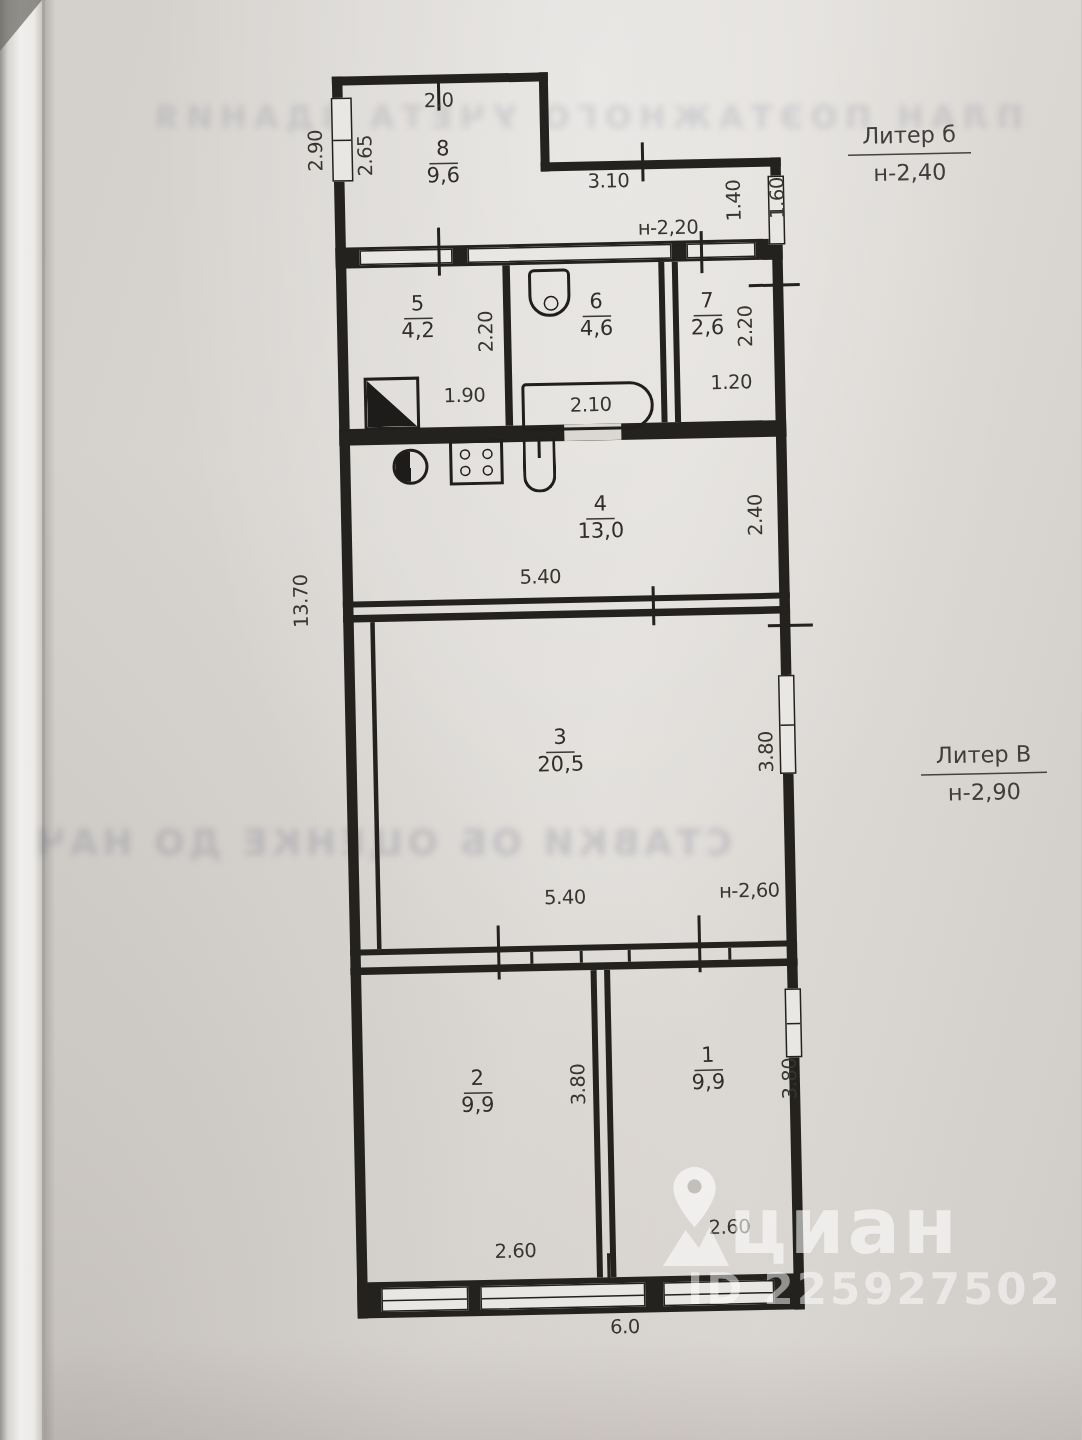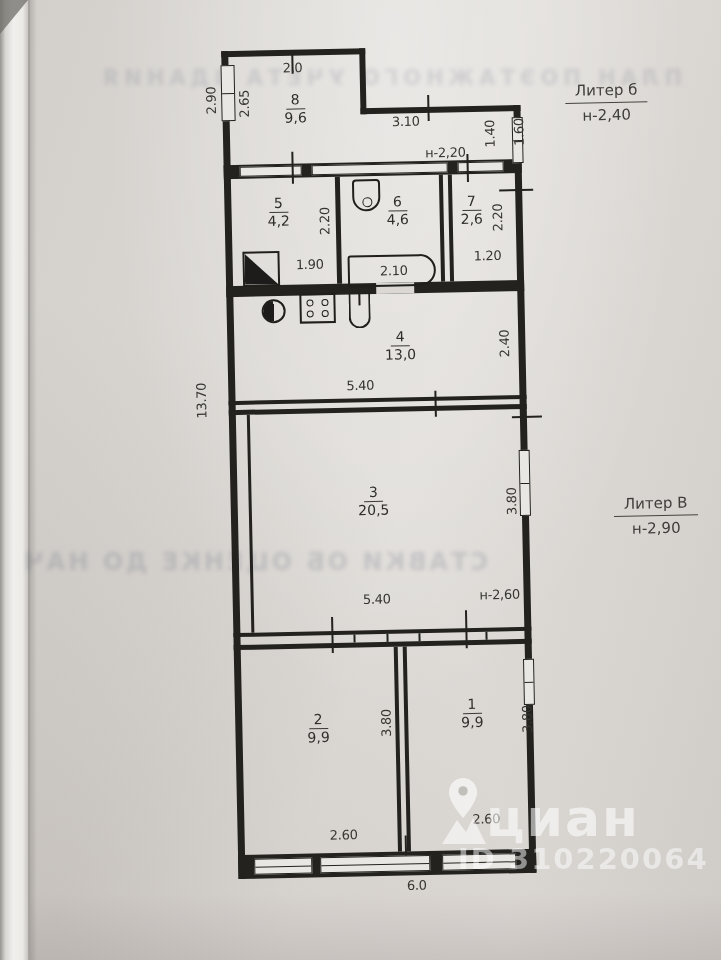--- a/index.html
+++ b/index.html
@@ -224,15 +224,15 @@
 
   <div class="wm">
     <svg style="position:absolute;left:448px;top:778px;" width="30" height="40" viewBox="0 0 24 34">
       <path d="M12 0 C5.4 0 0 5.4 0 12 c0 9 12 22 12 22 s12 -13 12 -22 C24 5.4 18.6 0 12 0 Z" fill="rgba(255,255,255,0.62)"></path>
       <circle cx="12" cy="11" r="4" fill="#c3c0bc"></circle>
     </svg>
     <svg style="position:absolute;left:442px;top:814px;" width="44" height="30" viewBox="0 0 44 30">
       <polygon points="0,30 15,6 24,18 31,4 44,30" fill="rgba(255,255,255,0.58)"></polygon>
     </svg>
     <div class="wm-brand">циан</div>
-    <div class="wm-id">ID 310220064</div>
+    <div class="wm-id">ID 225927502</div>
   </div>
 </div>
 
 </body></html>

